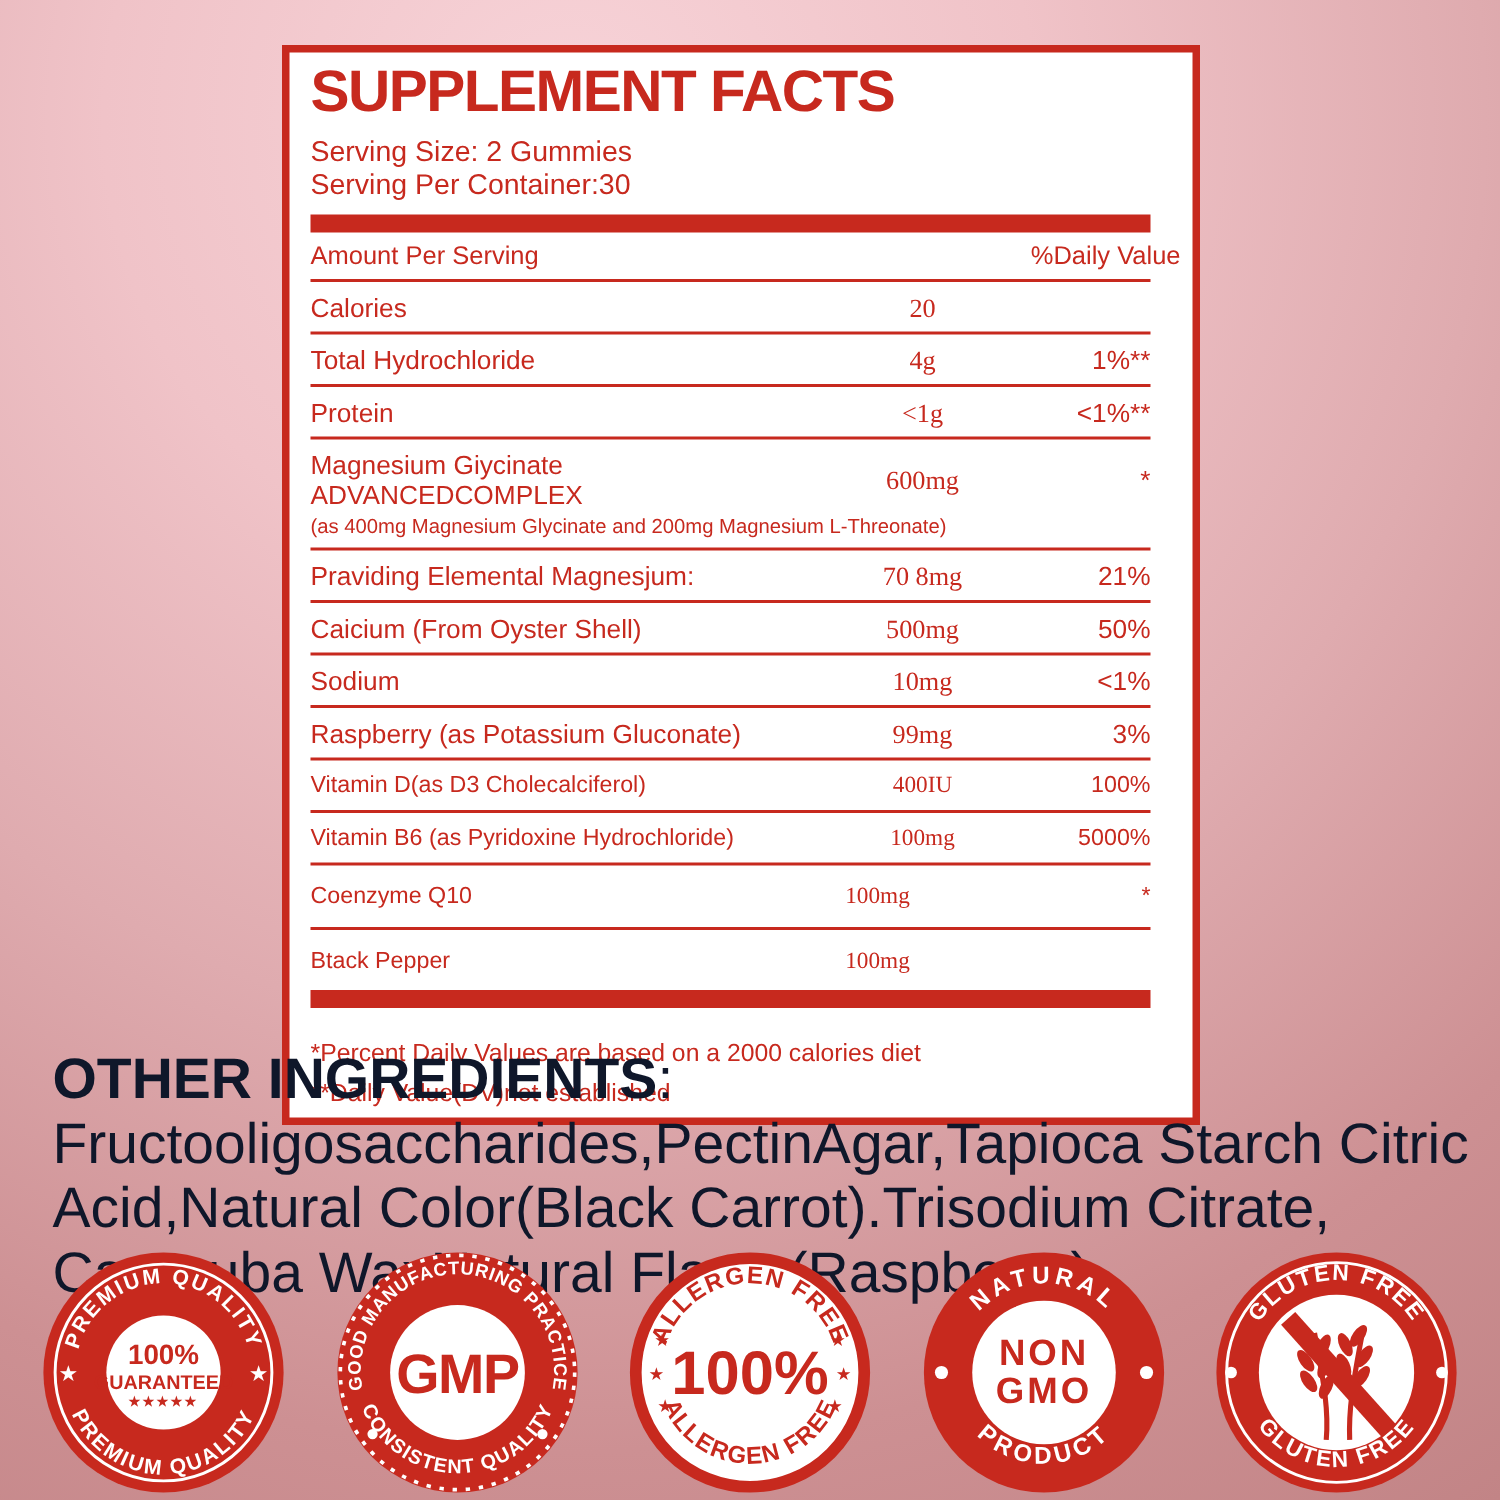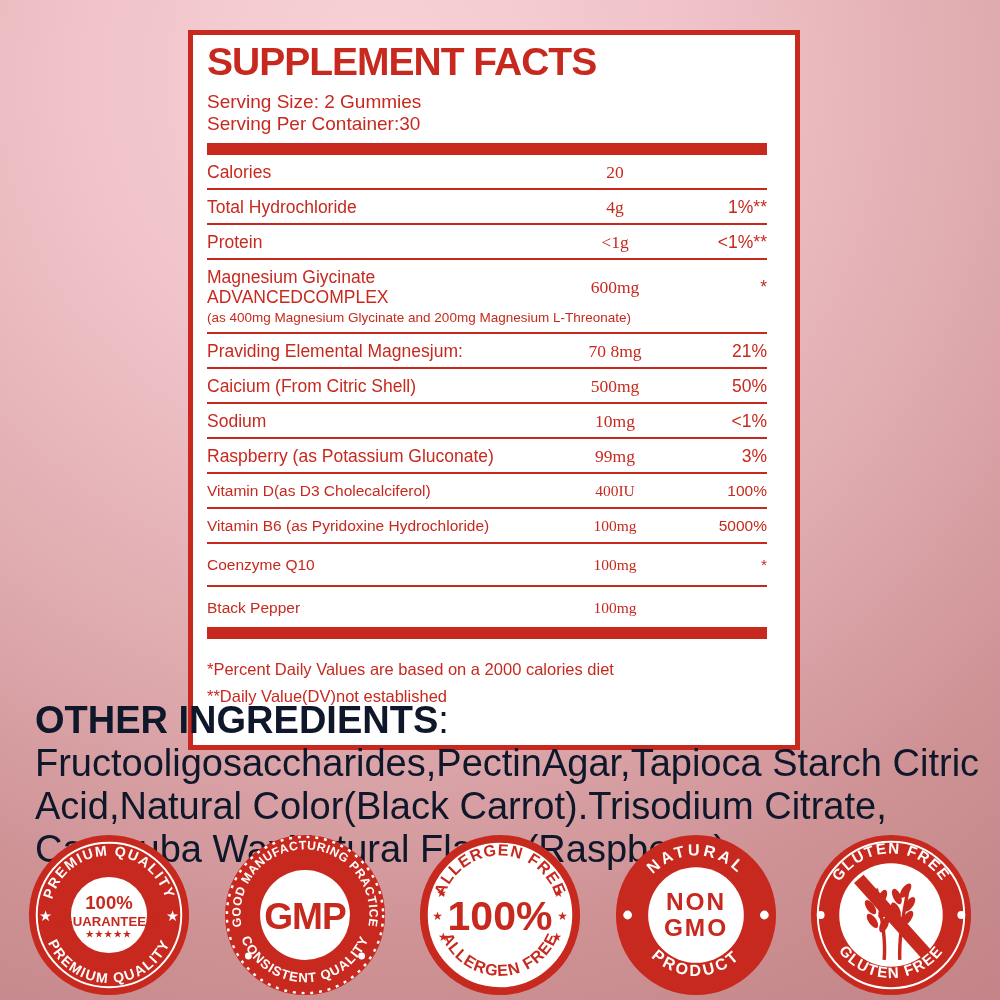--- a/index.html
+++ b/index.html
@@ -28,21 +28,21 @@
   }
   .hdr-dv{grid-column:3;text-align:right;margin-right:-20px;white-space:nowrap;}
   .row{
     display:grid;grid-template-columns:1fr 112px 96px;align-items:center;
     border-bottom:2px solid var(--red);padding:7px 0 6px 0;font-size:17.5px;line-height:20px;
   }
   .row .amt{text-align:center;font-family:Liberation Serif, serif;}
   .row .dv{text-align:right;}
   .row .sub{grid-column:1 / -1;font-size:13.5px;padding-top:3px;line-height:16px;}
   .row.small{font-size:15.5px;}
-  .row.tall{padding:11px 0 10px 0;}
+  .row.tall{padding:11px 0 10px 0;gap:30px;}
   .row.last{border-bottom:none;padding-bottom:9px;}
   .footnotes{margin-top:17px;font-size:16.5px;line-height:27px;}
 
   
   .ingredients{
     position:absolute;left:35px;top:699px;width:950px;
     color:#0f172a;font-size:38px;line-height:43px;letter-spacing:0;
   }
   .ingredients .lbl{font-weight:bold;}
 
@@ -59,20 +59,24 @@
 </style>
 </head>
 <body>
 
 <div class="panel">
   <div class="sf-title">SUPPLEMENT FACTS</div>
   <div class="serving">Serving Size: 2 Gummies</div>
   <div class="serving">Serving Per Container:30</div>
   <div class="thickbar"></div>
 
+  <div class="hdr-row">
+    <div>Amount Per Serving</div>
+    <div class="hdr-dv">%Daily Value</div>
+  </div>
 
   <div class="row">
     <div>Calories</div>
     <div class="amt">20</div>
     <div class="dv"></div>
   </div>
   <div class="row">
     <div>Total Hydrochloride</div>
     <div class="amt">4g</div>
     <div class="dv">1%**</div>
@@ -87,21 +91,21 @@
     <div class="amt">600mg</div>
     <div class="dv">*</div>
     <div class="sub">(as 400mg Magnesium Glycinate and 200mg Magnesium L-Threonate)</div>
   </div>
   <div class="row">
     <div>Praviding Elemental Magnesjum:</div>
     <div class="amt">70 8mg</div>
     <div class="dv">21%</div>
   </div>
   <div class="row">
-    <div>Caicium (From Citric Shell)</div>
+    <div>Caicium (From Oyster Shell)</div>
     <div class="amt">500mg</div>
     <div class="dv">50%</div>
   </div>
   <div class="row">
     <div>Sodium</div>
     <div class="amt">10mg</div>
     <div class="dv">&lt;1%</div>
   </div>
   <div class="row">
     <div>Raspberry (as Potassium Gluconate)</div>

